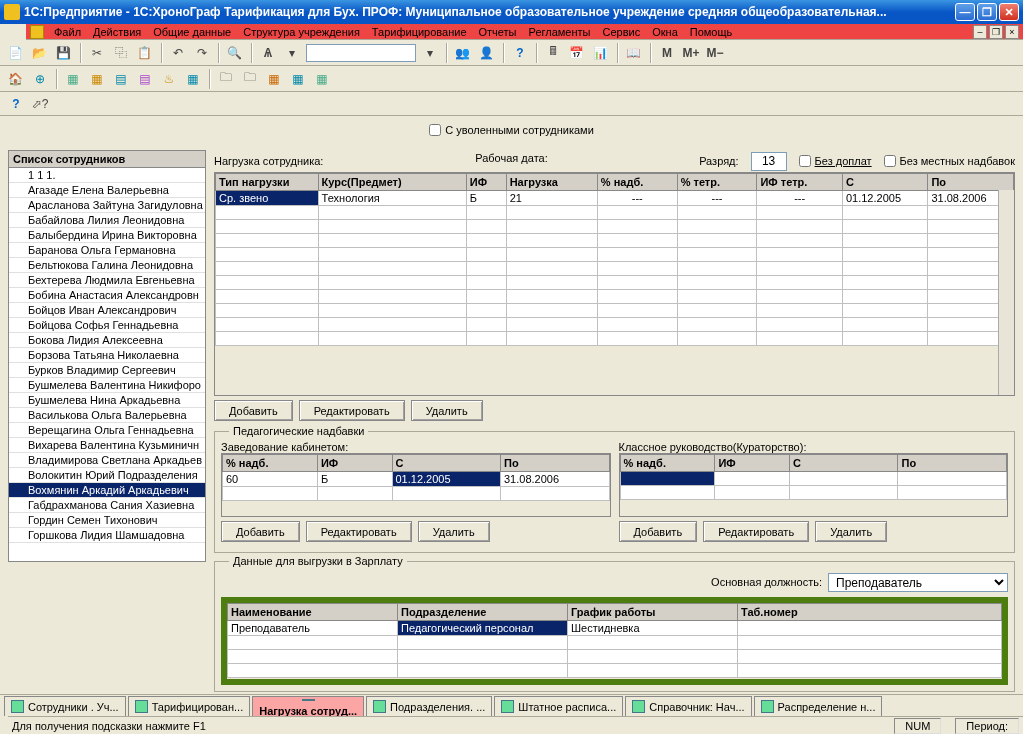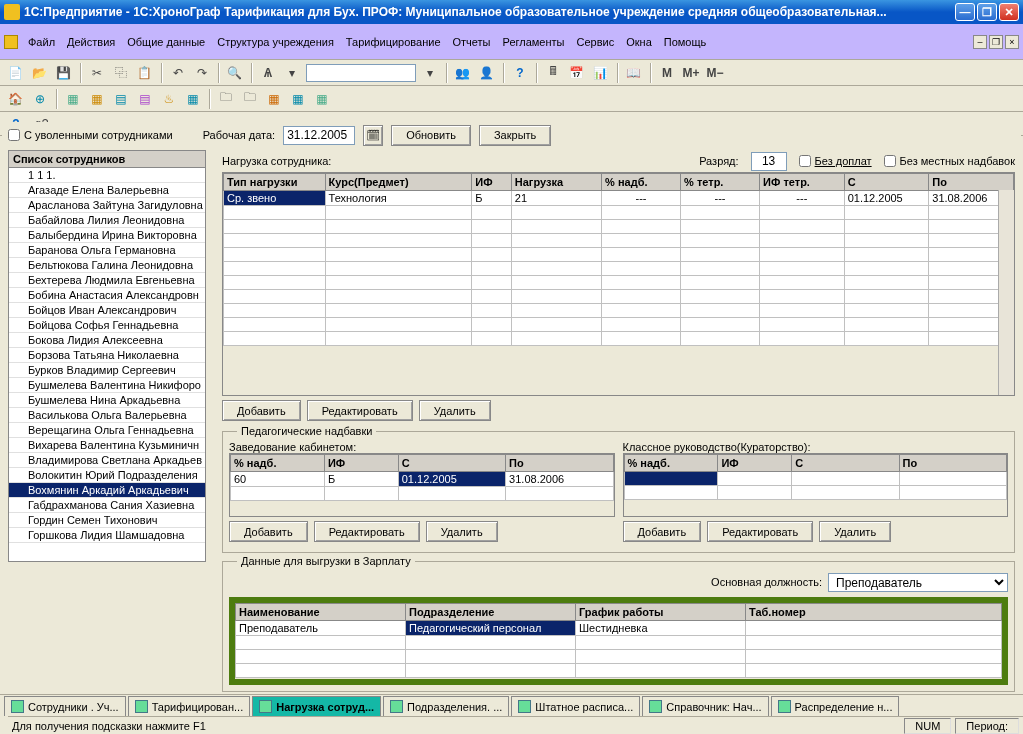--- a/index.html
+++ b/index.html
@@ -5,40 +5,40 @@
 * { box-sizing: border-box; margin: 0; padding: 0; }
 body { font-family: Tahoma, Arial, sans-serif; font-size: 11px; background: #ece9d8; width: 1023px; height: 734px; overflow: hidden; }
 .titlebar { height: 24px; background: linear-gradient(to bottom, #3a95e1 0%, #0856c6 50%, #0856c6 100%); color: #fff; display: flex; align-items: center; padding: 0 4px; }
 .titlebar .icon { width: 16px; height: 16px; margin-right: 4px; display: inline-block; background: #f0c020; border-radius: 2px; }
 .titlebar .title { flex: 1; font-weight: bold; font-size: 12px; white-space: nowrap; overflow: hidden; }
 .wincontrols { display: flex; gap: 2px; }
 .wincontrols .btn { width: 20px; height: 18px; border: 1px solid #fff; border-radius: 3px; display:flex; align-items:center; justify-content:center; font-weight:bold; color:#fff; }
 .wincontrols .btn.min { background: linear-gradient(#5fa0e8,#2a6cd0); }
 .wincontrols .btn.max { background: linear-gradient(#5fa0e8,#2a6cd0); }
 .wincontrols .btn.close { background: linear-gradient(#f08070,#d03020); }
-.menubar { height: 36px; background: #c4b5fd; display:flex; align-items:center; padding: 0 4px; border-bottom: 1px solid #aca899;}
+.menubar { height: 16px; background: #ef4444; display:flex; align-items:center; padding: 0 4px; border-bottom: 1px solid #aca899; margin-left: 26px;}
 .menubar .mitem { padding: 2px 6px; cursor:default; }
 .menubar .mdi { margin-left:auto; display:flex; gap:2px;}
 .menubar .mdi .b { width:14px; height:14px; border:1px solid #888; background:#ece9d8; font-size:9px; display:flex; align-items:center; justify-content:center;}
 .toolbar { height: 26px; background: #ece9d8; border-bottom: 1px solid #aca899; display:flex; align-items:center; padding: 0 4px;}
 .tbtn { width: 22px; height: 22px; border:1px solid transparent; margin: 0 1px; display:inline-flex; align-items:center; justify-content:center; font-size:12px; color:#444;}
 .sep { width:1px; height:20px; background:#aca899; margin:0 4px; box-shadow:1px 0 0 #fff;}
 .workarea { position:absolute; top:122px; left:2px; right:2px; bottom:40px; background:#ece9d8; }
 .statusbar { position:absolute; bottom:0; left:8px; right:0; height:18px; border-top:1px solid #aca899; background:#ece9d8; display:flex; align-items:center; font-size:11px; padding:0 4px;}
 .statusbar .cell{border:1px inset #ddd; padding:1px 10px; margin-left:auto;}
 .statusbar .cell + .cell{margin-left:4px;}
 
-.topform { height:26px; display:flex; align-items:center; gap:8px; padding:2px 6px;}
+.topform { height:26px; display:flex; align-items:center; gap:8px; padding:2px 6px;flex-direction:column;}
 .chk { display:flex; align-items:center; gap:4px;}
 .chk input{width:12px;height:12px;}
 .field{height:19px; border:1px solid #7f9db9; background:#fff; padding:1px 3px; font-family:inherit; font-size:12px;}
 .btn3d{height:21px; border:1px solid #888; background:#ece9d8; box-shadow:inset 1px 1px 0 #fff, inset -1px -1px 0 #a0a0a0; padding:1px 14px; font-family:inherit; font-size:11px; cursor:default;}
 select.field{height:19px;}
 
-.body2{position:absolute; top:28px; left:6px; right:6px; bottom:4px; display:flex; gap:16px;}
+.body2{position:absolute; top:28px; left:6px; right:6px; bottom:4px; display:flex; gap:8px;}
 .leftpanel{width:198px; }
 .leftpanel .hdr{background:#d4d0c8; border:1px solid #888; border-bottom:none; padding:2px 4px; font-weight:bold;}
 .leftpanel .list{height:395px; border:1px solid #888; background:#fff; overflow-y:scroll; overflow-x:hidden;}
 .leftpanel .li{padding:1px 19px; border-bottom:1px solid #e0e0e0; white-space:nowrap; overflow:hidden; cursor:default;}
 .leftpanel .li.sel{background:#0a246a; color:#fff;}
 
 .rightpanel{flex:1; position:relative;}
 .row1{display:flex; align-items:center; gap:12px; height:22px;}
 .underline{text-decoration:underline;}
 table.grid{border-collapse:collapse; width:100%; background:#fff; table-layout:fixed;}
@@ -51,21 +51,21 @@
 fieldset{border:1px solid #aca899; padding:4px 6px 6px; margin-top:2px;}
 fieldset legend{padding:0 4px; font-size:11px;margin-left:8px;}
 .twocols{display:flex; gap:8px;}
 .twocols > div{flex:1;}
 .smallgrid{height:64px; border:1px solid #888; overflow:hidden;}
 .exportgrid{height:88px; border:6px solid #4d7c0f; overflow:hidden; margin-top:4px;}
 .posrow{display:flex; align-items:center; gap:6px; justify-content:flex-end; height:22px;}
 
 .tabbar{position:absolute; bottom:18px; left:0; right:0; height:22px; background:#ece9d8; border-top:1px solid #aca899; display:flex; align-items:flex-end; padding:0 4px; gap:2px;}
 .tab{height:20px; border:1px solid #888; border-bottom:none; background:#ece9d8; padding:2px 6px; display:flex; align-items:center; gap:4px; font-size:11px; max-width:140px; white-space:nowrap; overflow:hidden;}
-.tab.active{background:#14b8a6; font-weight:bold;}
+.tab.active{background:#fca5a5; font-weight:bold;flex-direction:column;}
 .tab .ticon{width:13px;height:13px; background:#6d9; border:1px solid #478;}
 .micon{width:14px;height:14px;display:inline-block;}
 </style>
 </head>
 <body>
 
 <div class="titlebar">
   <span class="icon"></span>
   <span class="title">1С:Предприятие - 1С:ХроноГраф Тарификация для Бух. ПРОФ: Муниципальное образовательное учреждение средняя общеобразовательная...</span>
   <div class="wincontrols">
@@ -536,14 +536,14 @@
     </div>
     <div class="tab">
       <span class="ticon"></span>
       <span>Распределение н...</span>
     </div>
   </div>
 
 <div class="statusbar">
   <span>Для получения подсказки нажмите F1</span>
   <span class="cell">NUM</span>
-  <span class="cell" style="margin-left:4px">Период:</span>
+  <span class="cell" style="margin-left:14px">Период:</span>
 </div>
 
 </body></html>

